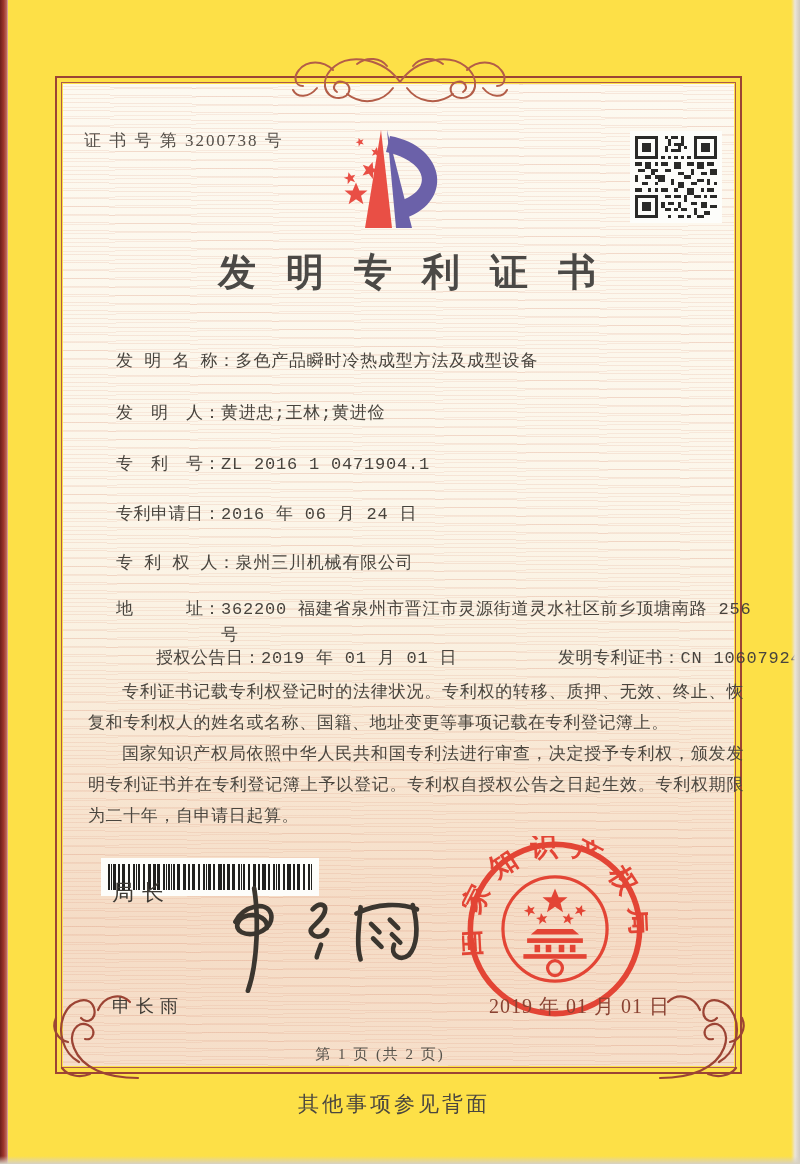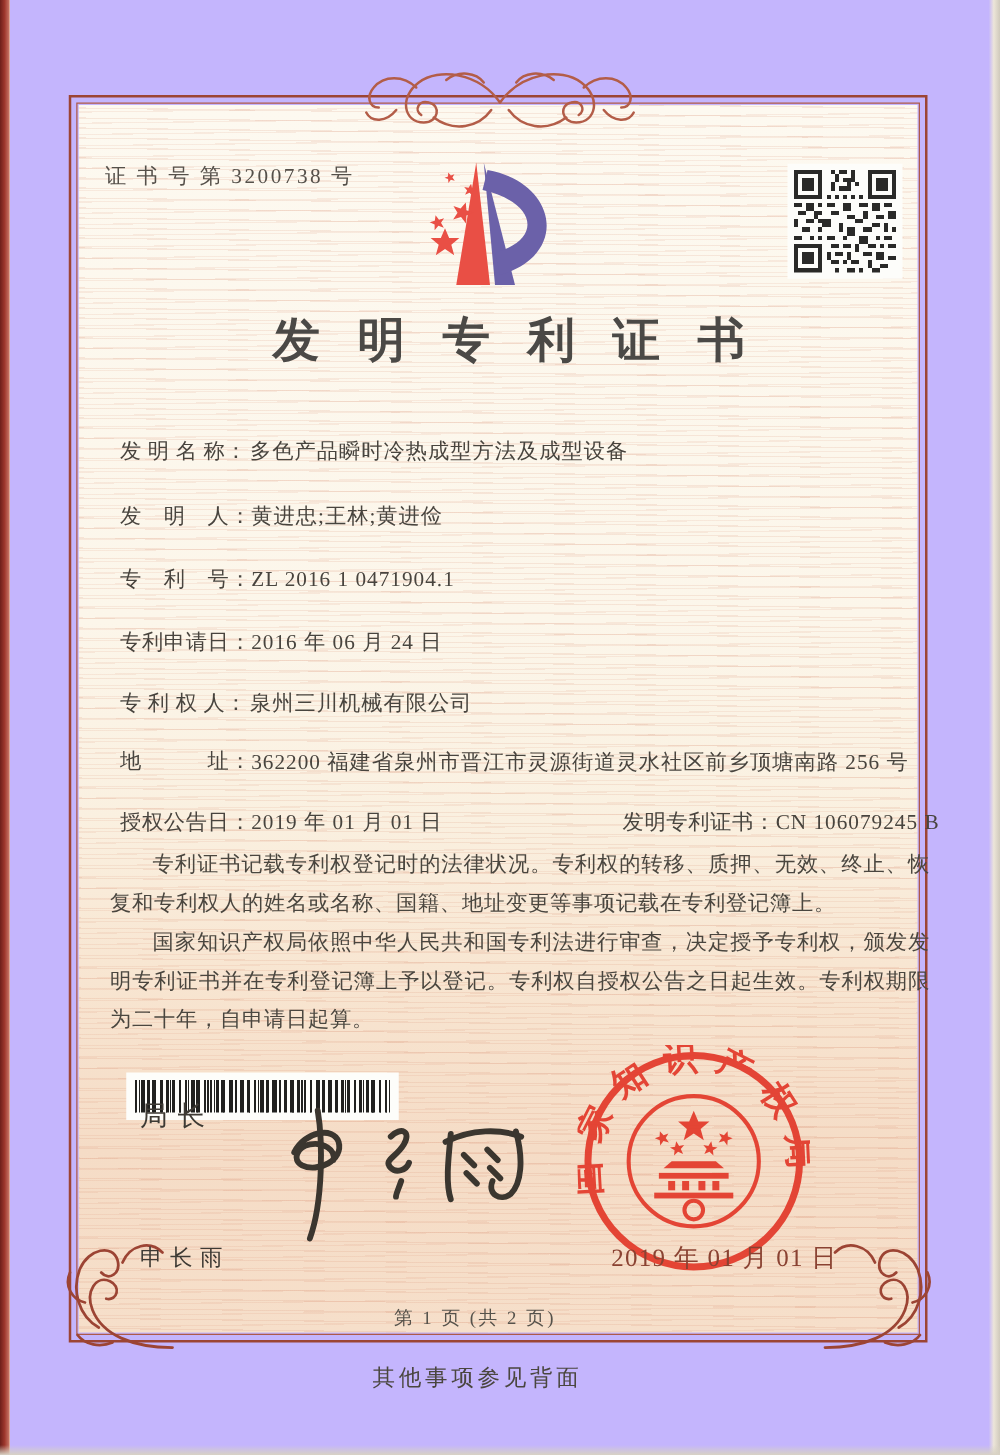--- a/index.html
+++ b/index.html
@@ -1,18 +1,18 @@
 <!DOCTYPE html>
 <html><head>
 <meta charset="utf-8">
 <style>
   * { margin:0; padding:0; box-sizing:border-box; }
   html,body { width:800px; }
   body { font-family:"Liberation Serif","DejaVu Serif",serif; }
-  .page { position:relative; width:800px; height:1164px; background:#c4b5fd; overflow:hidden; }
+  .page { position:relative; width:800px; height:1164px; background:#fde047; overflow:hidden; }
 
   
   .edge-left { position:absolute; left:0; top:0; width:8px; height:1164px;
     background:linear-gradient(90deg,#6d1f1a,#9c362c 45%,#c06a5c 85%,#e8c4b4); }
   .edge-right { position:absolute; right:0; top:0; width:9px; height:1164px;
     background:linear-gradient(270deg,#cfc9bc,#ece5d8 55%,rgba(251,247,238,0)); }
   .edge-bottom { position:absolute; left:0; bottom:0; width:800px; height:8px;
     background:linear-gradient(0deg,#d8d2c4,rgba(251,247,238,0)); }
 
   
@@ -26,21 +26,21 @@
       linear-gradient(180deg,#fdf9f0 0%,#fcf6ea 42%,#faf0e0 58%,#f8e6d2 70%,#f5dcc6 85%,#f6dfca 100%);
   }
 
   .ornament { position:absolute; pointer-events:none; }
 
   
   .cert-no { position:absolute; left:84px; top:129px; font-size:17px; letter-spacing:2px; color:#55504a; }
   .title { position:absolute; left:0; top:247px; width:100%; text-align:center;
     font-size:38px; font-weight:600; letter-spacing:30px; padding-left:44px; color:#4b4946; }
 
-  .row { position:absolute; left:96px; font-size:17px; color:#48443e; white-space:nowrap; }
+  .row { position:absolute; left:116px; font-size:17px; color:#48443e; white-space:nowrap;font-family:Liberation Mono, monospace; }
   .row .lbl { display:inline-block; min-width:104px; letter-spacing:0.5px; }
   .row .val { letter-spacing:0.8px; }
   .row .val.wrap { display:inline-block; vertical-align:top; white-space:normal; width:540px; line-height:26px; }
   .pair2 { position:absolute; left:402px; top:0; }
 
   .paras { position:absolute; left:88px; top:676px; width:656px; font-size:17px;
     line-height:31px; color:#4a463f; letter-spacing:0.6px; text-align:justify; }
   .paras p { text-indent:34px; }
 
   .barcode { position:absolute; left:101px; top:858px; width:218px; height:38px; background:#fdfdfa;
@@ -54,21 +54,21 @@
   .sign-title { position:absolute; left:112px; top:878px; font-size:22px; letter-spacing:8px; color:#3e3a34; }
   .sign-name  { position:absolute; left:112px; top:962px; font-size:18px; letter-spacing:6px; color:#3e3a34;margin-top:32px; }
   .signature  { position:absolute; left:212px; top:878px; }
 
   .seal { position:absolute; left:462px; top:836px; width:186px; height:186px; }
   .seal-date { position:absolute; left:489px; top:993px; font-size:20px; letter-spacing:1px;
     color:#8a4232; z-index:5; font-family:"Liberation Serif","DejaVu Serif",serif; }
 
   .page-info { position:absolute; left:0; top:1045px; width:760px; text-align:center;
     font-size:15px; letter-spacing:2px; color:#56524b; }
-  .back-note { position:absolute; left:298px; top:1090px; font-size:18px; letter-spacing:3px; color:#4a463f; }
+  .back-note { position:absolute; left:298px; top:1090px; font-size:21px; letter-spacing:3px; color:#4a463f; }
 
   .logo { position:absolute; left:334px; top:126px; }
   .qr   { position:absolute; left:630px; top:131px; width:92px; height:92px; background:#fdfdfa; padding:5px; }
 </style>
 </head>
 <body>
 
 <div class="page">
 
   <div class="frame">
@@ -154,21 +154,21 @@
   </div>
   <div class="row" style="top:502px;">
     <span class="lbl">专利申请日：</span><span class="val">2016 年 06 月 24 日</span>
   </div>
   <div class="row" style="top:551px;">
     <span class="lbl">专 利 权 人：</span><span class="val">泉州三川机械有限公司</span>
   </div>
   <div class="row" style="top:597px;">
     <span class="lbl" style="vertical-align:top;">地　　　址：</span><span class="val wrap">362200 福建省泉州市晋江市灵源街道灵水社区前乡顶塘南路 256 号</span>
   </div>
-  <div class="row" style="top:646px; width:640px;">
+  <div class="row" style="top:646px; width:640px;margin-left:40px;">
     <span class="lbl">授权公告日：</span><span class="val">2019 年 01 月 01 日</span>
     <span class="pair2">
       <span class="lbl">发明专利证书：</span><span class="val">CN 106079245 B</span>
     </span>
   </div>
 
   <div class="paras">
     <p>专利证书记载专利权登记时的法律状况。专利权的转移、质押、无效、终止、恢复和专利权人的姓名或名称、国籍、地址变更等事项记载在专利登记簿上。</p>
     <p>国家知识产权局依照中华人民共和国专利法进行审查，决定授予专利权，颁发发明专利证书并在专利登记簿上予以登记。专利权自授权公告之日起生效。专利权期限为二十年，自申请日起算。</p>
   </div>

